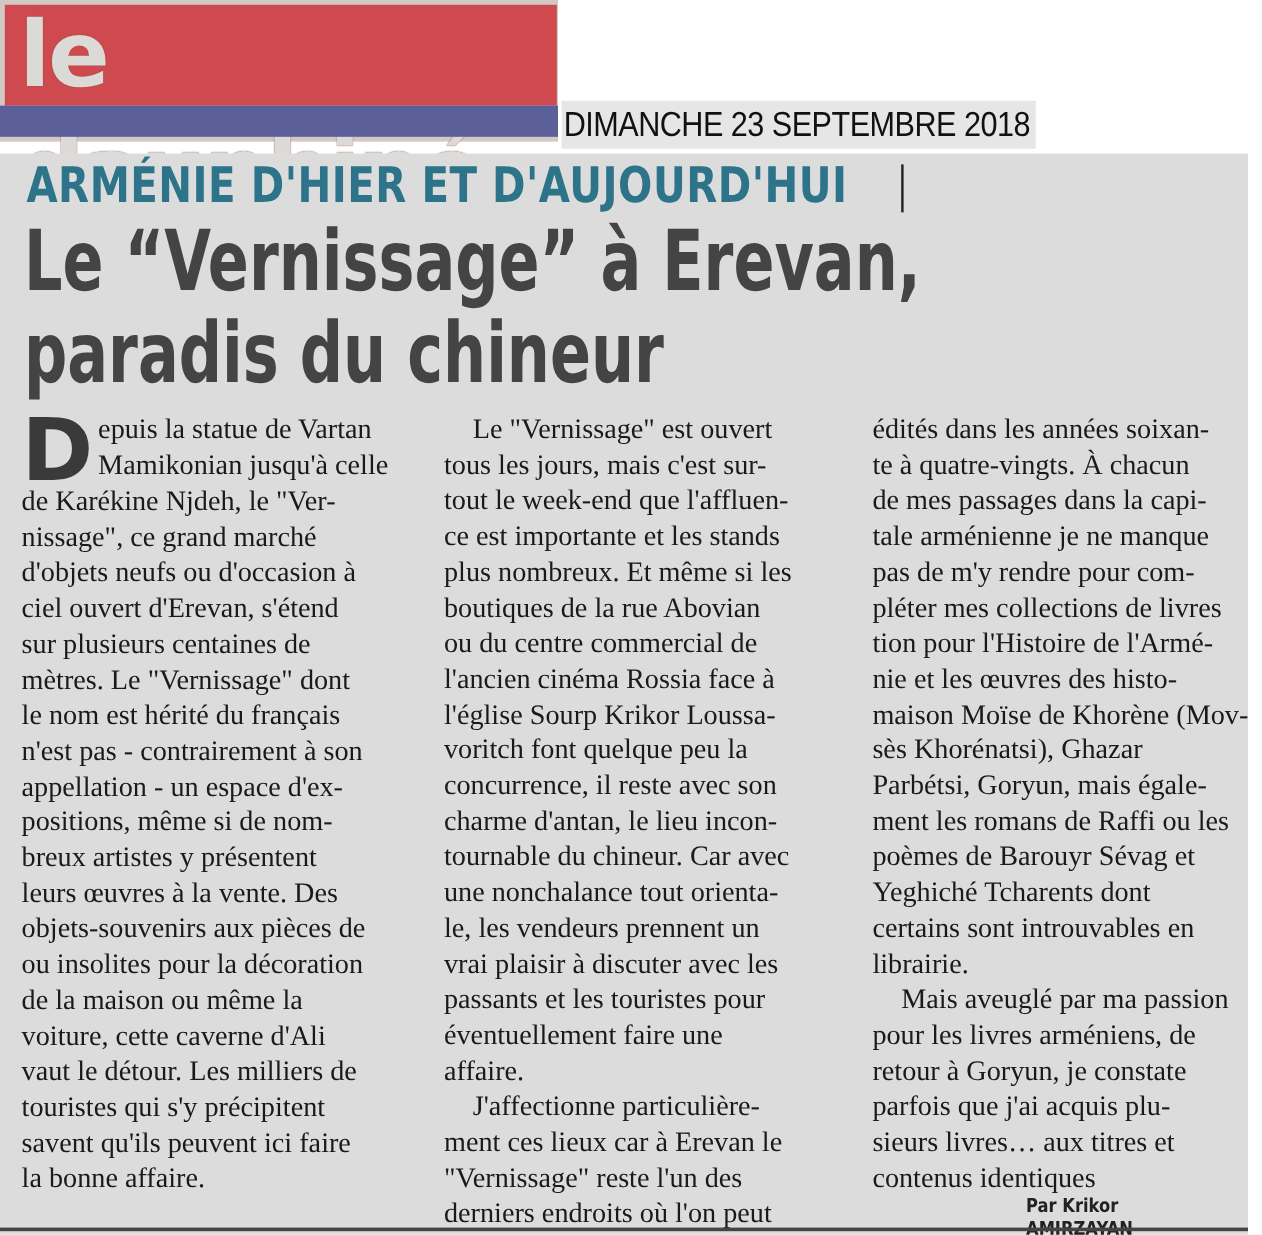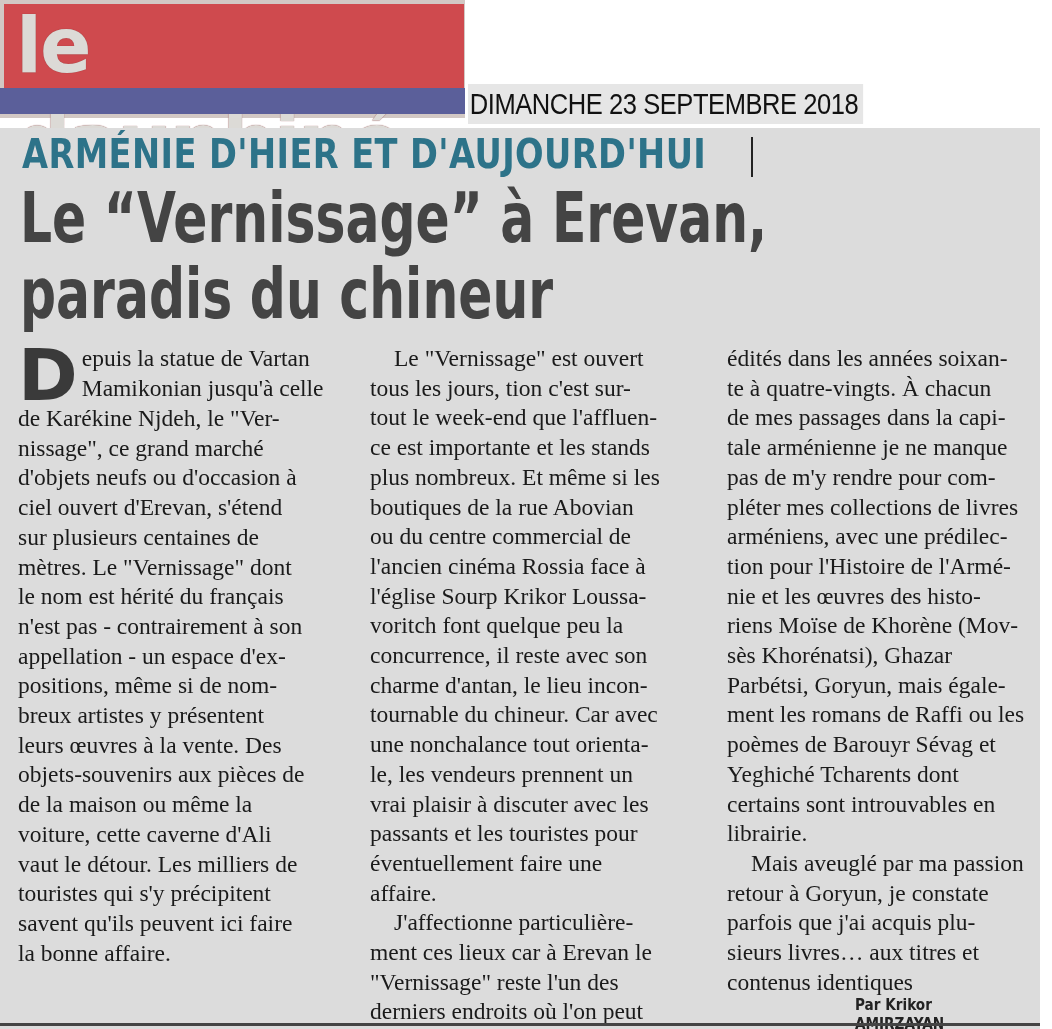--- a/index.html
+++ b/index.html
@@ -118,31 +118,32 @@
   <p>ciel ouvert d'Erevan, s'étend</p>
   <p>sur plusieurs centaines de</p>
   <p>mètres. Le "Vernissage" dont</p>
   <p>le nom est hérité du français</p>
   <p>n'est pas - contrairement à son</p>
   <p>appellation - un espace d'ex-</p>
   <p>positions, même si de nom-</p>
   <p>breux artistes y présentent</p>
   <p>leurs œuvres à la vente. Des</p>
   <p>objets-souvenirs aux pièces de</p>
+  <p>ou insolites pour la décoration</p>
   <p>de la maison ou même la</p>
   <p>voiture, cette caverne d'Ali</p>
   <p>vaut le détour. Les milliers de</p>
   <p>touristes qui s'y précipitent</p>
   <p>savent qu'ils peuvent ici faire</p>
   <p>la bonne affaire.</p>
 </div>
 
 <div class="col col2">
   <p class="indent">Le "Vernissage" est ouvert</p>
-  <p>tous les jours, tion c'est sur-</p>
+  <p>tous les jours, mais c'est sur-</p>
   <p>tout le week-end que l'affluen-</p>
   <p>ce est importante et les stands</p>
   <p>plus nombreux. Et même si les</p>
   <p>boutiques de la rue Abovian</p>
   <p>ou du centre commercial de</p>
   <p>l'ancien cinéma Rossia face à</p>
   <p>l'église Sourp Krikor Loussa-</p>
   <p>voritch font quelque peu la</p>
   <p>concurrence, il reste avec son</p>
   <p>charme d'antan, le lieu incon-</p>
@@ -160,32 +161,32 @@
   <p>dénicher des livres arméniens</p>
 </div>
 
 <div class="col col3">
   <p>édités dans les années soixan-</p>
   <p>te à quatre-vingts. À chacun</p>
   <p>de mes passages dans la capi-</p>
   <p>tale arménienne je ne manque</p>
   <p>pas de m'y rendre pour com-</p>
   <p>pléter mes collections de livres</p>
-  <p>arméniens, avec une prédilec-</p>
   <p>tion pour l'Histoire de l'Armé-</p>
   <p>nie et les œuvres des histo-</p>
-  <p>riens Moïse de Khorène (Mov-</p>
+  <p>maison Moïse de Khorène (Mov-</p>
   <p>sès Khorénatsi), Ghazar</p>
   <p>Parbétsi, Goryun, mais égale-</p>
   <p>ment les romans de Raffi ou les</p>
   <p>poèmes de Barouyr Sévag et</p>
   <p>Yeghiché Tcharents dont</p>
   <p>certains sont introuvables en</p>
   <p>librairie.</p>
   <p class="indent">Mais aveuglé par ma passion</p>
+  <p>pour les livres arméniens, de</p>
   <p>retour à Goryun, je constate</p>
   <p>parfois que j'ai acquis plu-</p>
   <p>sieurs livres… aux titres et</p>
   <p>contenus identiques</p>
 </div>
 
 <div class="byline">Par Krikor AMIRZAYAN</div>
 <div class="bottom-rule"></div>
 
 </body></html>

